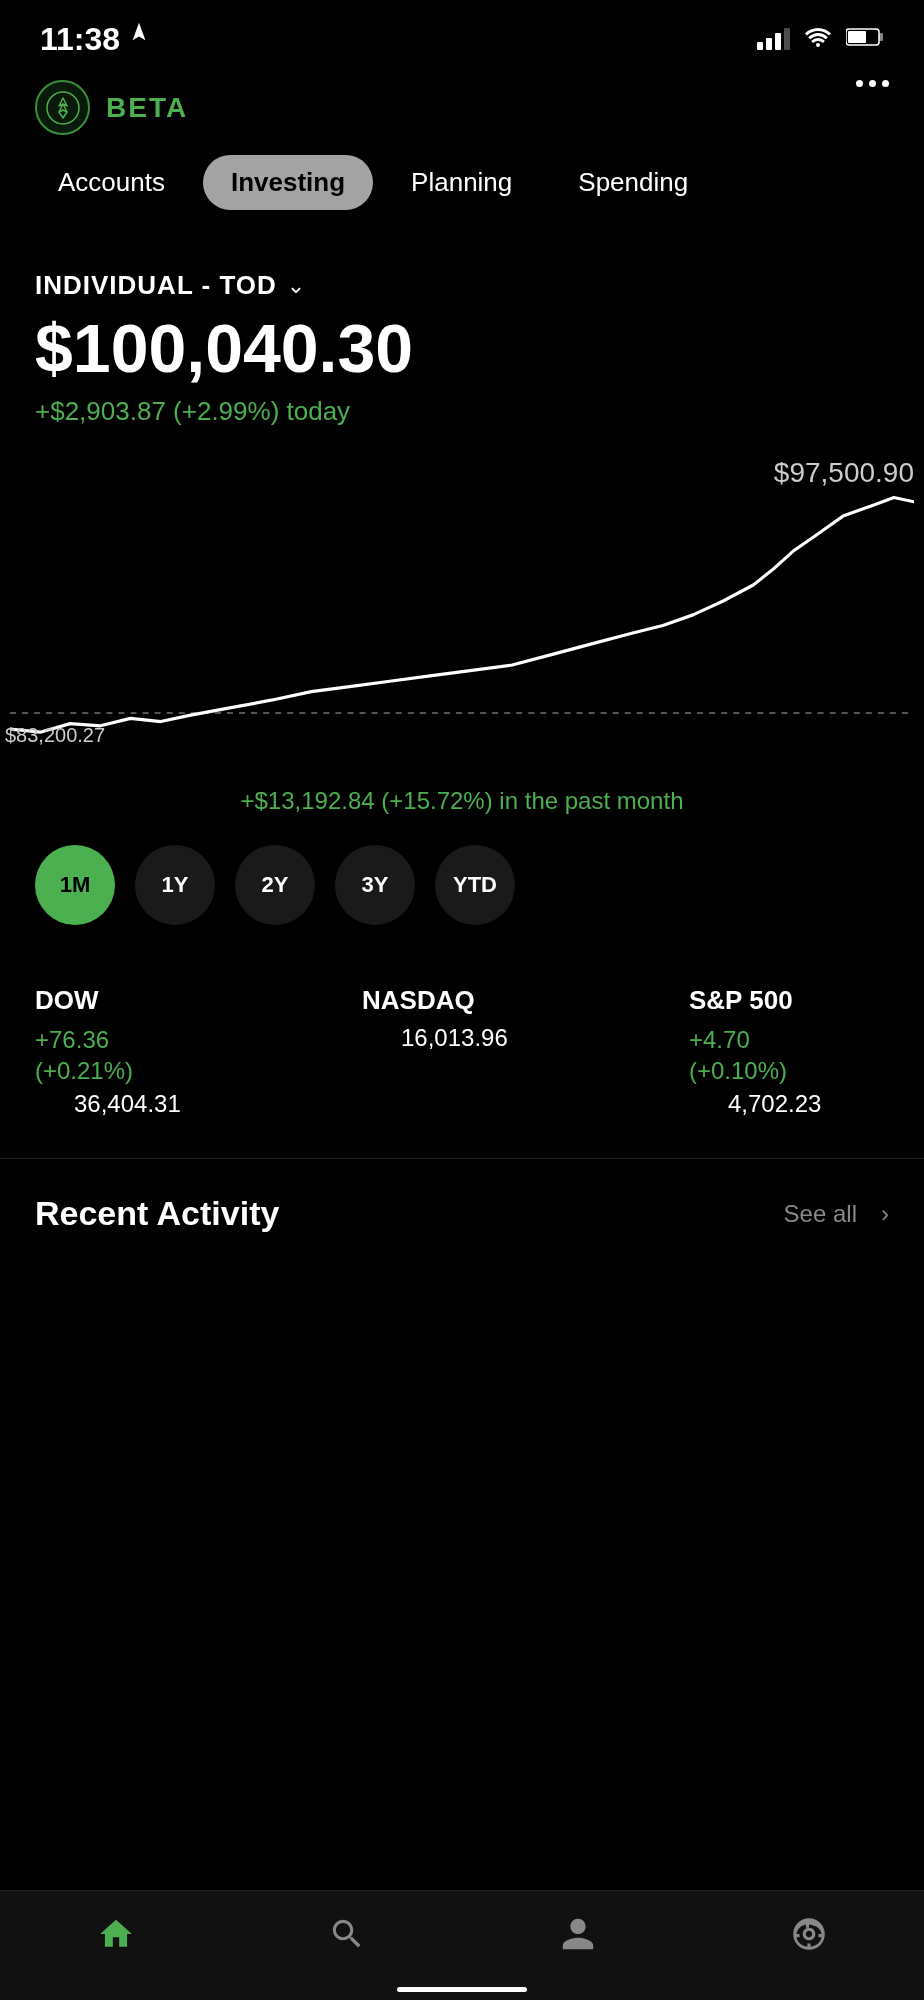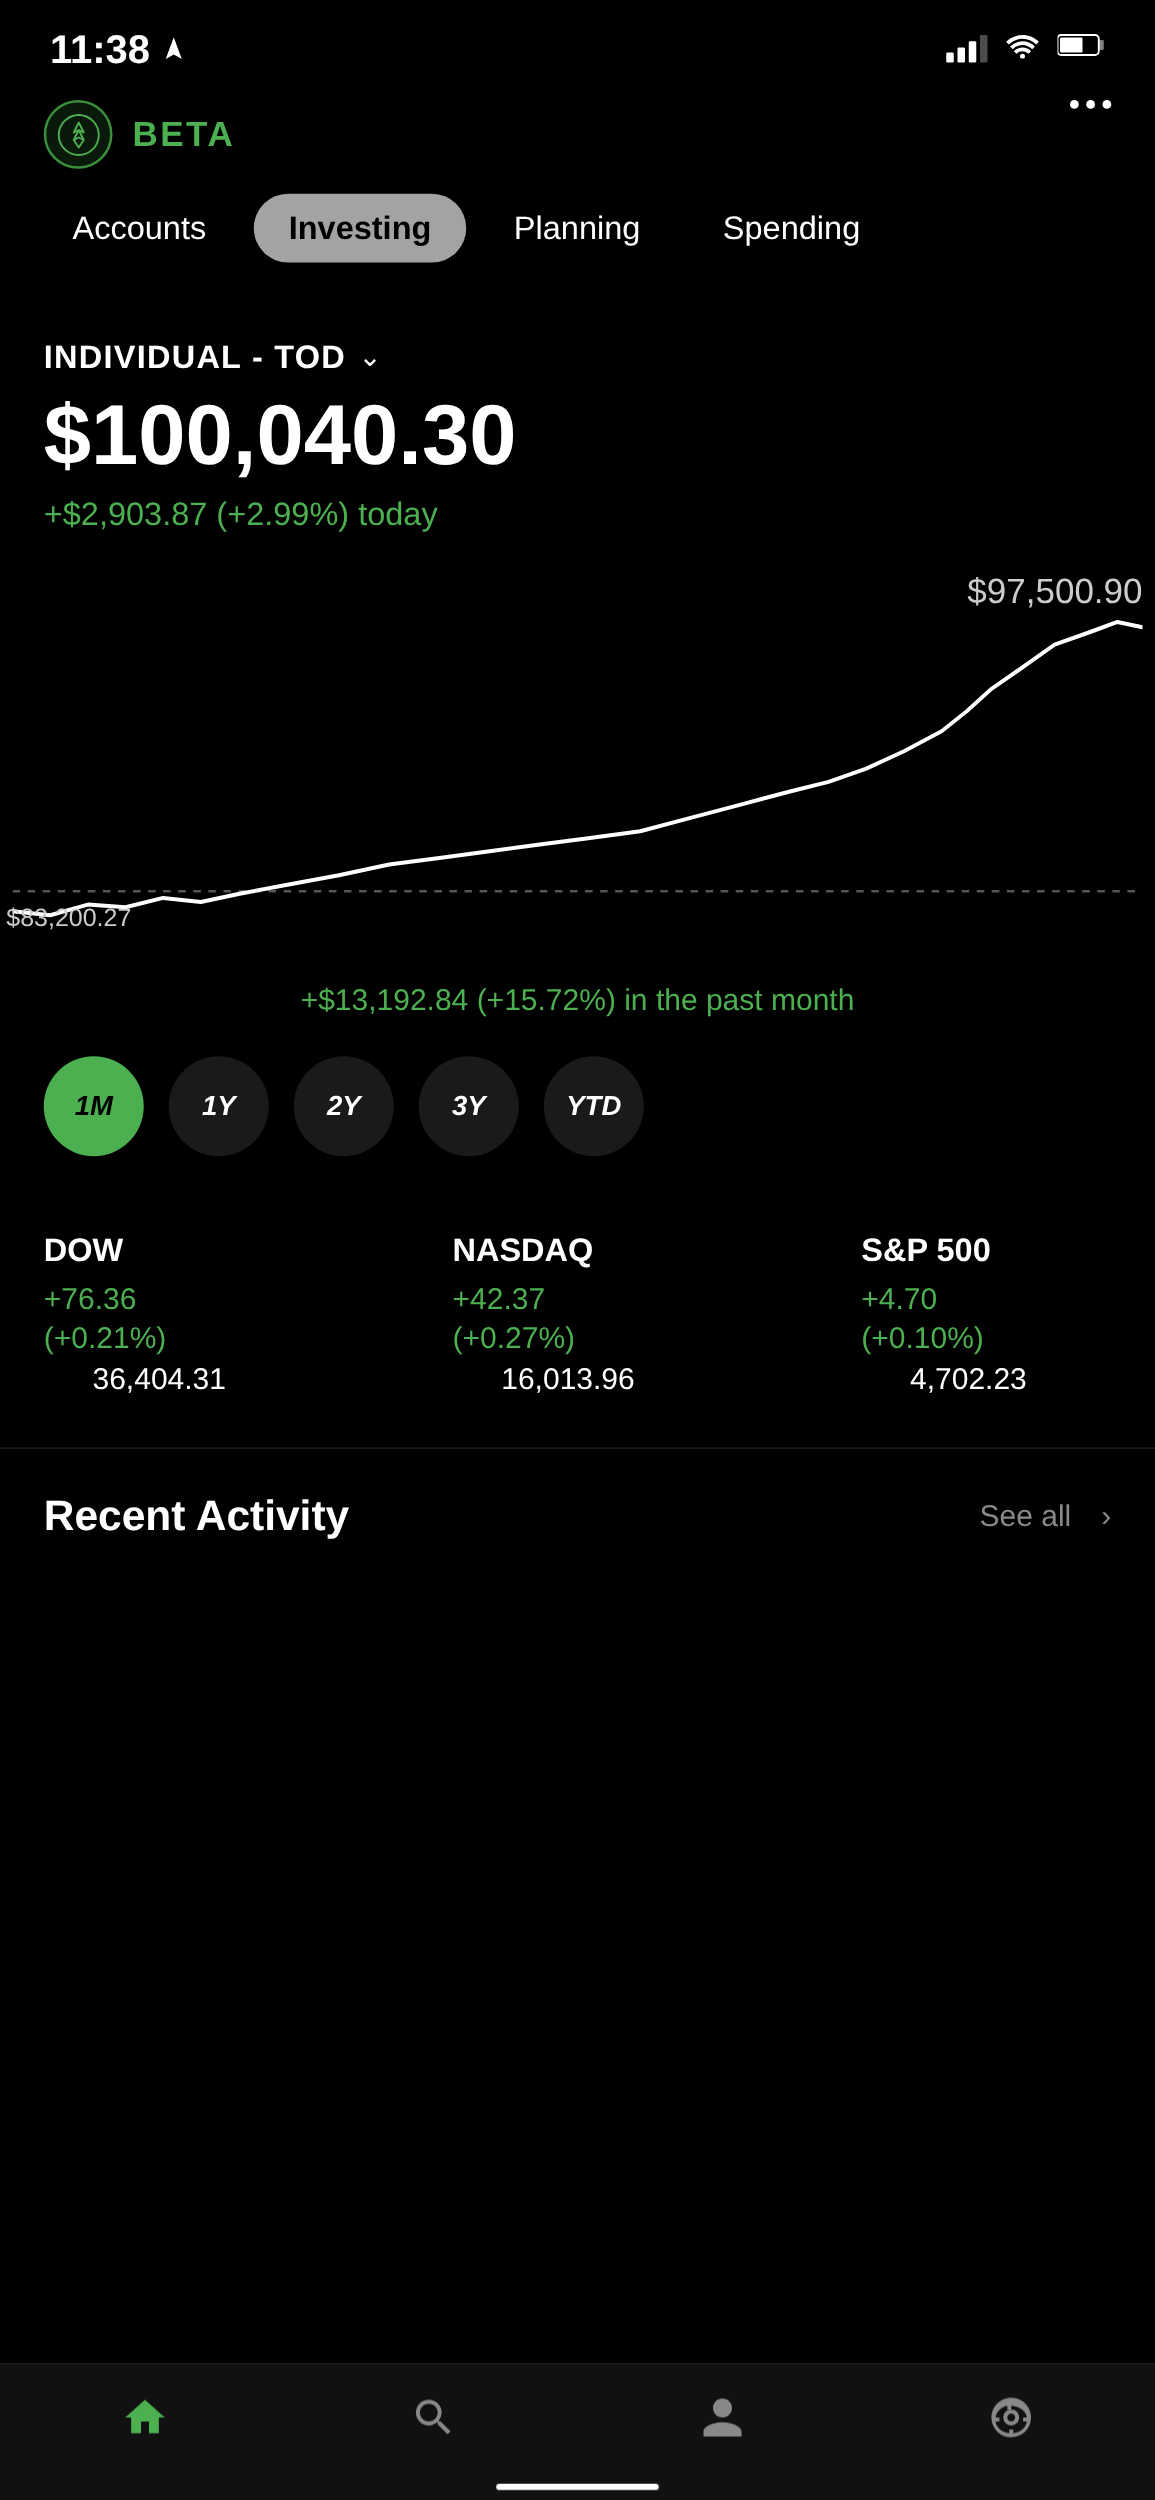--- a/index.html
+++ b/index.html
@@ -19,21 +19,20 @@
       justify-content: space-between;
       align-items: center;
       padding: 18px 40px 10px 40px;
       height: 70px;
     }
     .status-time {
       font-size: 32px;
       font-weight: 600;
       color: #fff;
       display: flex;
-      align-items: center;
       gap: 8px;
     }
     .status-time svg { width: 22px; height: 22px; fill: #fff; }
     .status-icons {
       display: flex;
       align-items: center;
       gap: 14px;
     }
     .signal-bars {
       display: flex;
@@ -179,21 +178,20 @@
       color: #4caf50;
       margin: 10px 0 30px 0;
     }
 
     
     .time-range {
       display: flex;
       justify-content: flex-start;
       gap: 20px;
       padding: 0 35px 40px 35px;
-      font-style: italic;
     }
     .time-btn {
       width: 80px;
       height: 80px;
       border-radius: 50%;
       background: #1a1a1a;
       color: #fff;
       font-size: 22px;
       font-weight: 600;
       display: flex;
@@ -433,21 +431,20 @@
 <div class="market-indices">
 
   <div class="market-index">
     <div class="index-name">DOW</div>
     <div class="index-change">+76.36<br>(+0.21%)</div>
     <div class="index-value">36,404.31</div>
   </div>
 
   <div class="market-index">
     <div class="index-name">NASDAQ</div>
-    <div class="index-change">+42.37<br>(+0.27%)</div>
     <div class="index-value">16,013.96</div>
   </div>
 
   <div class="market-index">
     <div class="index-name">S&amp;P 500</div>
     <div class="index-change">+4.70<br>(+0.10%)</div>
     <div class="index-value">4,702.23</div>
   </div>
 </div>
 

